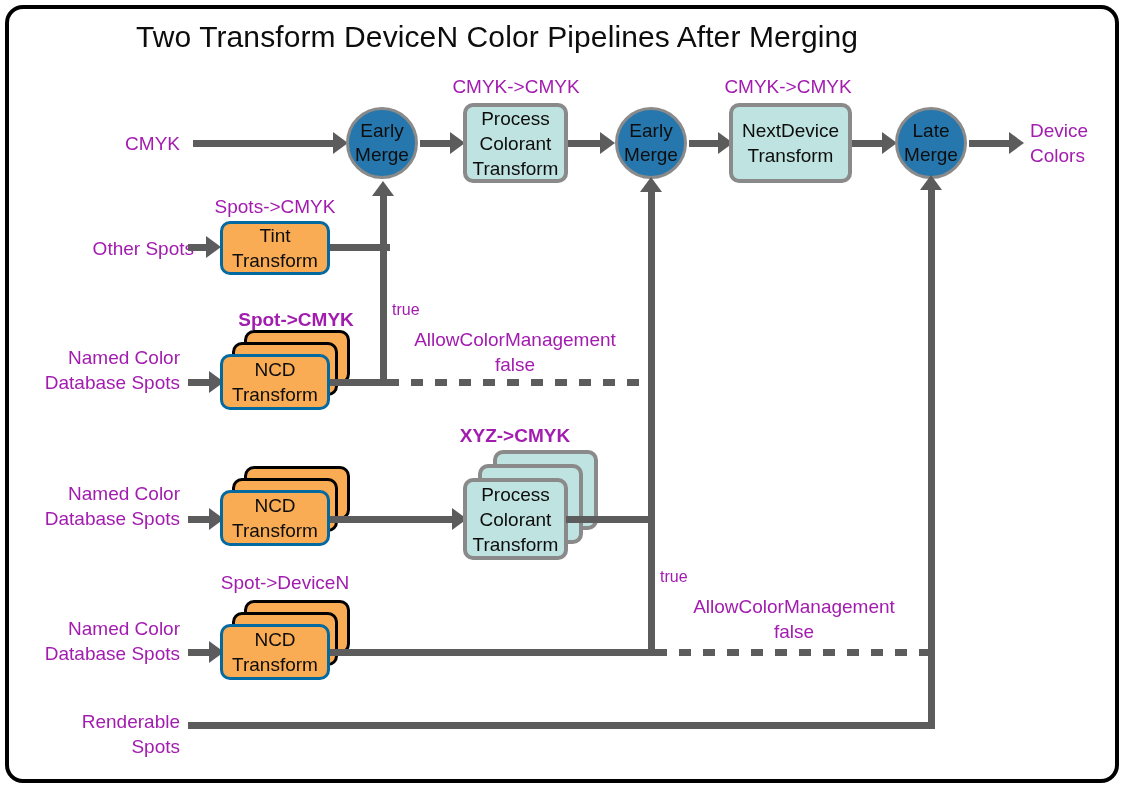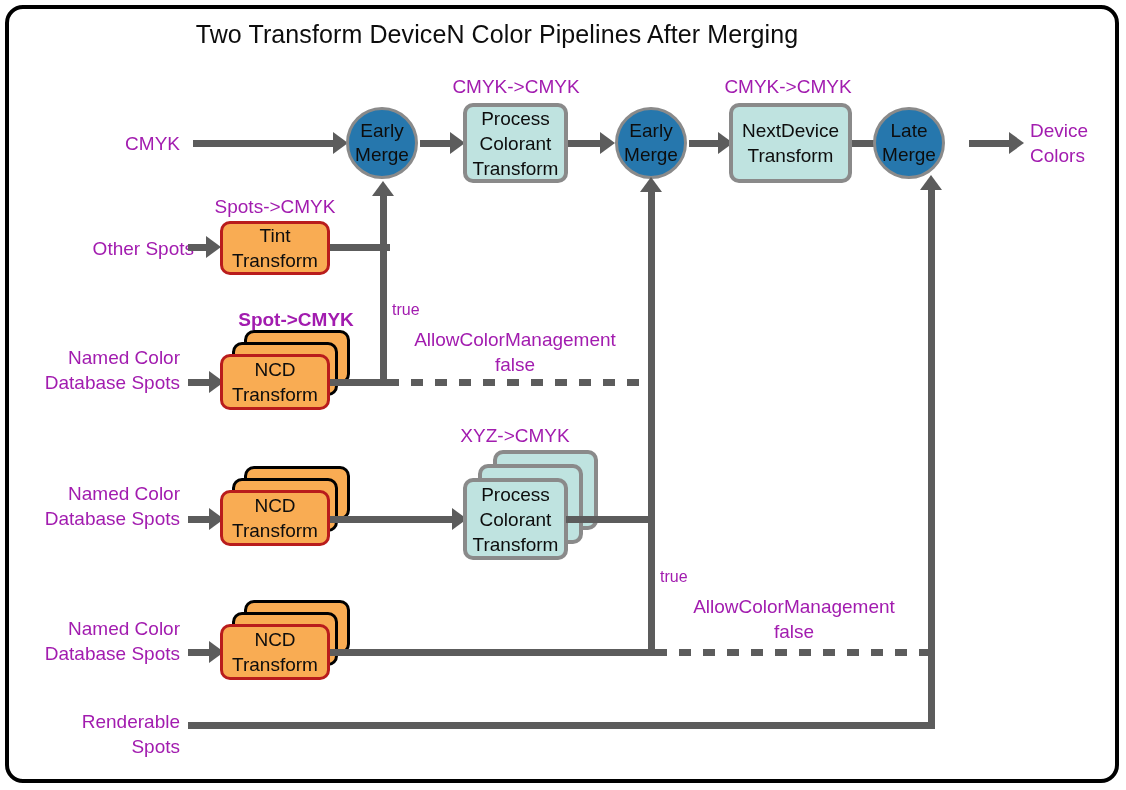--- a/index.html
+++ b/index.html
@@ -15,21 +15,21 @@
     left:5px;top:5px;
     width:1114px;height:778px;
     border:4px solid #000000;
     border-radius:18px;
     box-sizing:border-box;
   }
   .title{
     position:absolute;
     left:0;top:20px;width:994px;
     text-align:center;
-    font-size:25px;
+    font-size:30px;
     color:#0d0d0d;
     letter-spacing:0.1px;
   }
   
   .txt{position:absolute;color:#a21caf;white-space:pre;}
   .lbl-left{font-size:19px;text-align:right;line-height:25px;}
   .cap{font-size:19px;text-align:center;}
   .small{font-size:16px;}
   
   .line{position:absolute;background:#5c5c5c;}
@@ -68,21 +68,21 @@
     align-items:center;justify-content:center;
     font-size:19px;color:#0d0d0d;line-height:25px;
   }
   .box-cyan{
     background:#bfe3e0;
     border:4px solid #8a8a8a;
     border-radius:10px;
   }
   .box-orange{
     background:#f9ac53;
-    border:3px solid #b91c1c;
+    border:3px solid #0369a1;
     border-radius:10px;
   }
   .stack-shadow{
     position:absolute;box-sizing:border-box;
     border-radius:10px;
   }
   .sh-orange{background:#f9ac53;border:3px solid #000000;}
   .sh-cyan{background:#bfe3e0;border:4px solid #8a8a8a;}
   .stack-wrap{position:absolute;}
 </style>
@@ -127,21 +127,21 @@
 
   <div class="txt cap" style="left:658px;top:76px;width:260px;">CMYK-&gt;CMYK</div>
   <div class="box box-cyan" style="left:729px;top:103px;width:123px;height:80px;">
     <span>NextDevice</span>
     <span>Transform</span>
   </div>
 
   <div class="line hline" style="left:852px;top:140px;width:34px;"></div>
   <div class="arrow-r" style="left:882px;top:132px;"></div>
 
-  <div class="circle" style="left:873px;top:107px;justify-content:center;">
+  <div class="circle" style="left:895px;top:107px;justify-content:center;">
     <span>Late</span>
     <span>Merge</span>
   </div>
 
   <div class="line hline" style="left:969px;top:140px;width:44px;"></div>
   <div class="arrow-r" style="left:1009px;top:132px;"></div>
   <div class="txt" style="left:1030px;top:118px;width:90px;font-size:19px;line-height:25px;"><span style="white-space:pre-line;">Device
 Colors</span></div>
 
   <div class="txt lbl-left" style="left:44px;top:236px;width:150px;">Other Spots</div>
@@ -191,41 +191,42 @@
     <div class="stack-shadow sh-orange" style="left:12px;top:12px;width:106px;height:54px;"></div>
     <div class="box box-orange" style="left:0;top:24px;width:110px;height:56px;">
       <span>NCD</span>
       <span>Transform</span>
     </div>
   </div>
 
   <div class="line hline" style="left:330px;top:516px;width:125px;"></div>
   <div class="arrow-r" style="left:452px;top:508px;"></div>
 
-  <div class="txt cap" style="left:400px;top:425px;width:230px;">XYZ-&gt;CMYK</div>
+  <div class="txt cap" style="left:400px;top:425px;width:230px;font-weight:bold;">XYZ-&gt;CMYK</div>
   <div class="stack-wrap" style="left:463px;top:450px;width:145px;height:110px;">
     <div class="stack-shadow sh-cyan" style="left:30px;top:0;width:105px;height:80px;"></div>
     <div class="stack-shadow sh-cyan" style="left:15px;top:14px;width:105px;height:80px;"></div>
     <div class="box box-cyan" style="left:0;top:28px;width:105px;height:82px;">
       <span>Process</span>
       <span>Colorant</span>
       <span>Transform</span>
     </div>
   </div>
 
   <div class="line hline" style="left:566px;top:516px;width:89px;"></div>
 
   <div class="line vline" style="left:648px;top:192px;height:464px;"></div>
   <div class="arrow-u" style="left:640px;top:177px;"></div>
 
   <div class="txt lbl-left" style="left:20px;top:616px;width:160px;white-space:pre-line;">Named Color
 Database Spots</div>
   <div class="line hline" style="left:188px;top:649px;width:25px;"></div>
   <div class="arrow-r" style="left:209px;top:641px;"></div>
 
+  <div class="txt cap" style="left:170px;top:572px;width:230px;">Spot-&gt;DeviceN</div>
   <div class="stack-wrap" style="left:220px;top:600px;width:130px;height:82px;">
     <div class="stack-shadow sh-orange" style="left:24px;top:0;width:106px;height:54px;"></div>
     <div class="stack-shadow sh-orange" style="left:12px;top:12px;width:106px;height:54px;"></div>
     <div class="box box-orange" style="left:0;top:24px;width:110px;height:56px;">
       <span>NCD</span>
       <span>Transform</span>
     </div>
   </div>
 
   <div class="line hline" style="left:330px;top:649px;width:325px;"></div>

